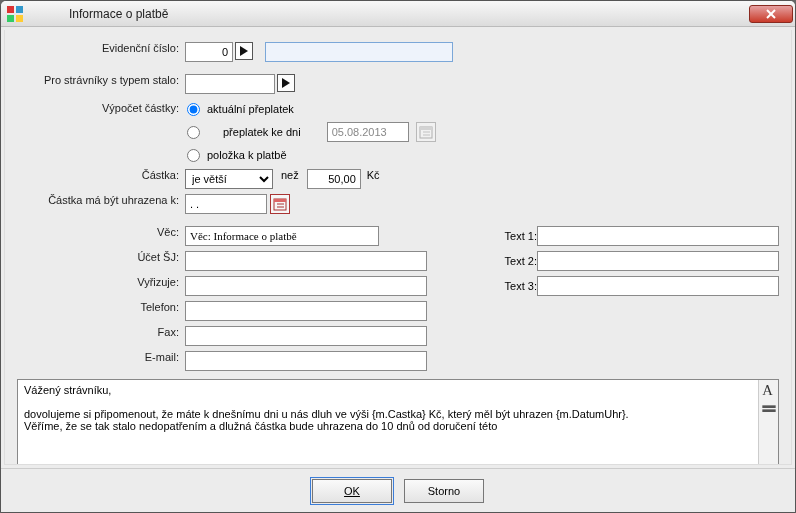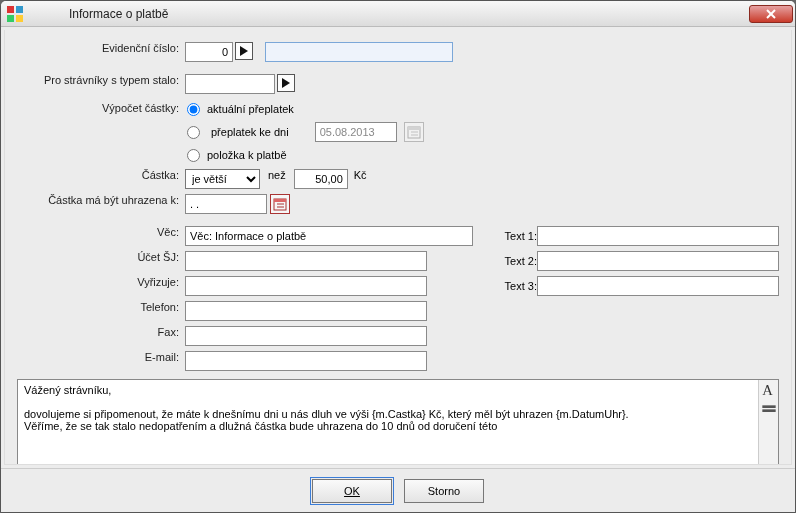--- a/index.html
+++ b/index.html
@@ -159,21 +159,21 @@
     </div>
 
     <div class="row" style="align-items:flex-start">
       <div class="lbl" style="padding-top:3px">Výpočet částky:</div>
       <div class="radio-group">
         <label class="radio-item">
           <input type="radio" name="vyp" checked="" style="">
           <span>aktuální přeplatek</span>
         </label>
         <div class="radio-item">
-          <label style="display:flex;align-items:center;gap:8px">
+          <label style="display:flex;align-items:center;gap:20px">
             <input type="radio" name="vyp" style="">
             <span>přeplatek ke dni</span>
           </label>
           <span style="width:18px"></span>
           <input class="tx disabled-input" style="width: 82px; text-align: left;" disabled="" value="05.08.2013">
           <div class="cal-btn" style="opacity:.5">
             <svg viewBox="0 0 14 14">
                 <rect x="1" y="2" width="12" height="11" fill="none" stroke="#777"></rect>
                 <rect x="1" y="2" width="12" height="3" fill="#bbb"></rect>
                 <line x1="4" y1="7" x2="11" y2="7" stroke="#999"></line>
@@ -183,21 +183,21 @@
         </div>
         <label class="radio-item">
           <input type="radio" name="vyp" style="">
           <span>položka k platbě</span>
         </label>
       </div>
     </div>
 
     <div class="row" style="margin-top:4px">
       <div class="lbl">Částka:</div>
-      <select class="sel" style="width:75px">
+      <select class="sel" style="width:88px">
         <option>je větší</option>
       </select>
       <span style="padding:0 8px">než</span>
       <input class="tx num" style="width: 54px;" value="50,00">
       <span style="padding-left:6px">Kč</span>
     </div>
 
     <div class="row">
       <div class="lbl">Částka má být uhrazena k:</div>
       <input class="tx" style="width: 82px;" value=". .">
@@ -206,21 +206,21 @@
             <rect x="1" y="2" width="12" height="11" fill="none" stroke="#a33"></rect>
             <rect x="1" y="2" width="12" height="3" fill="#d66"></rect>
             <line x1="4" y1="7" x2="11" y2="7" stroke="#a33"></line>
             <line x1="4" y1="10" x2="11" y2="10" stroke="#a33"></line>
           </svg>
       </div>
     </div>
 
     <div class="row" style="margin-top:10px">
       <div class="lbl">Věc:</div>
-      <input class="tx" style="width: 288px;" value="Věc: Informace o platbě">
+      <input class="tx" style="width: 194px; font-family: Liberation Serif, serif;" value="Věc: Informace o platbě">
       <div style="flex:1"></div>
       <div class="right-block">
         <div class="right-lbl">Text 1:</div>
         <input class="tx" style="width: 242px;" value="">
       </div>
     </div>
 
     <div class="row">
       <div class="lbl">Účet ŠJ:</div>
       <input class="tx" style="width: 242px;" value="">

